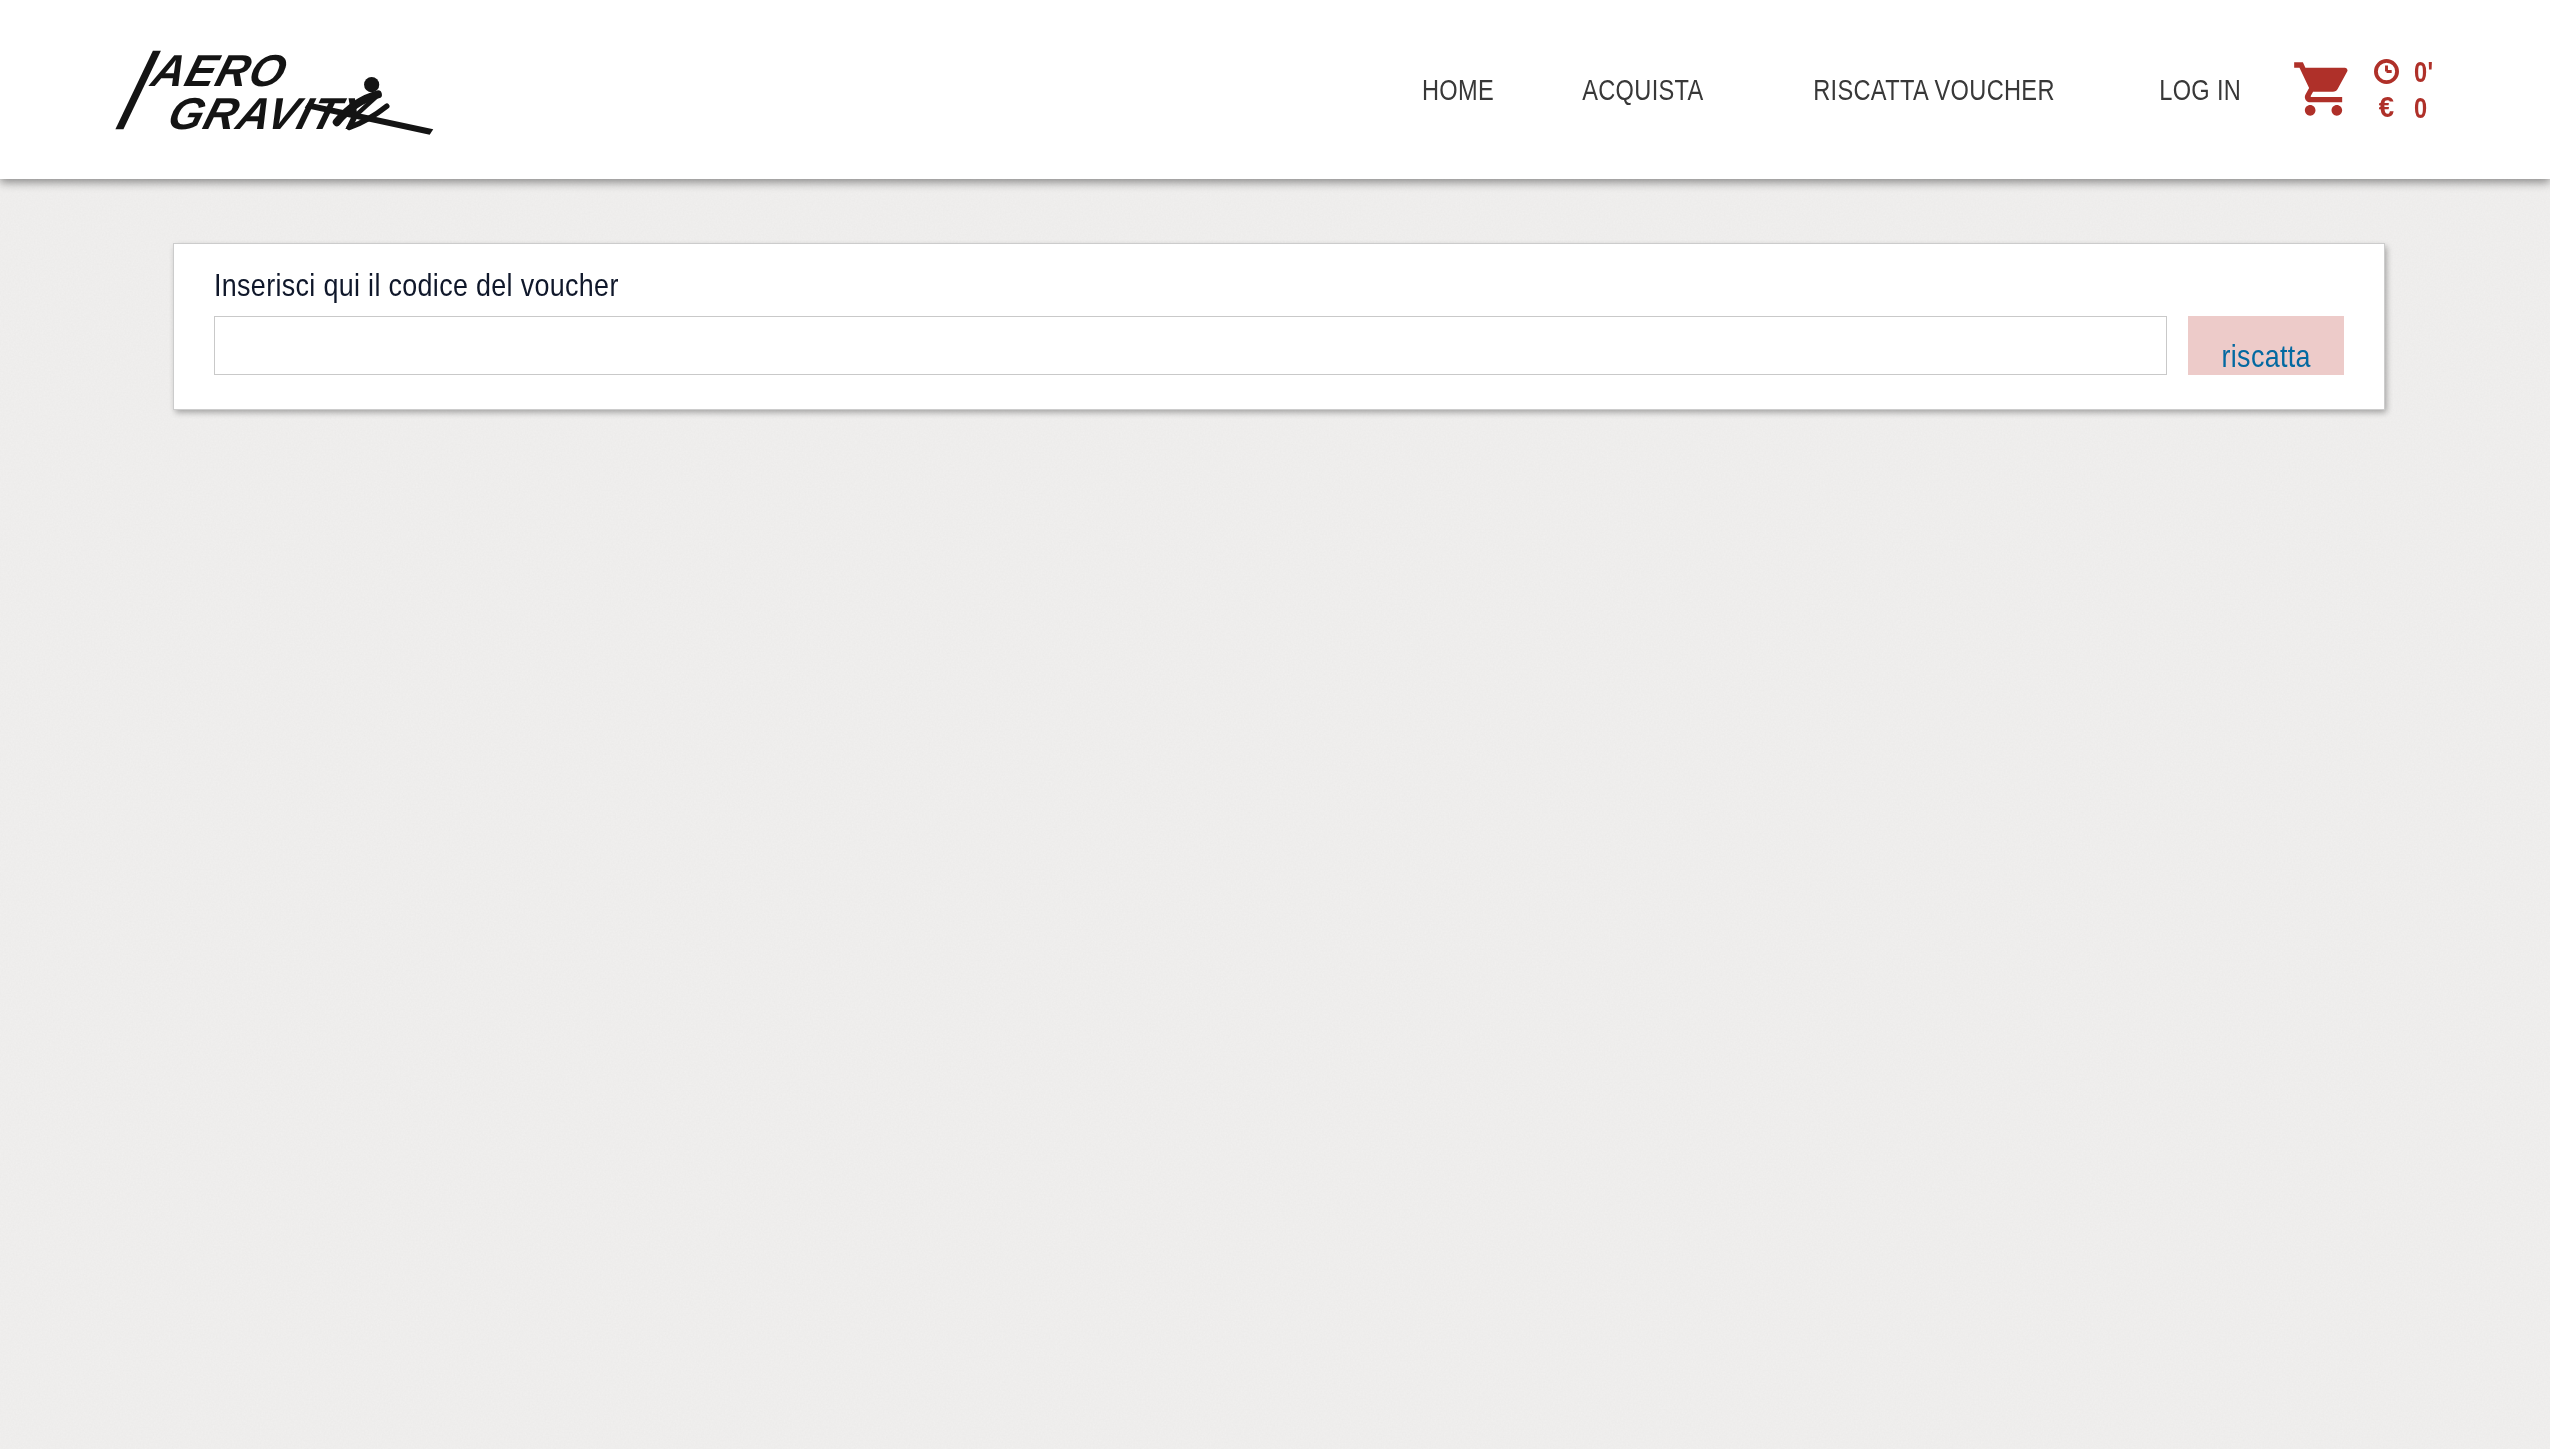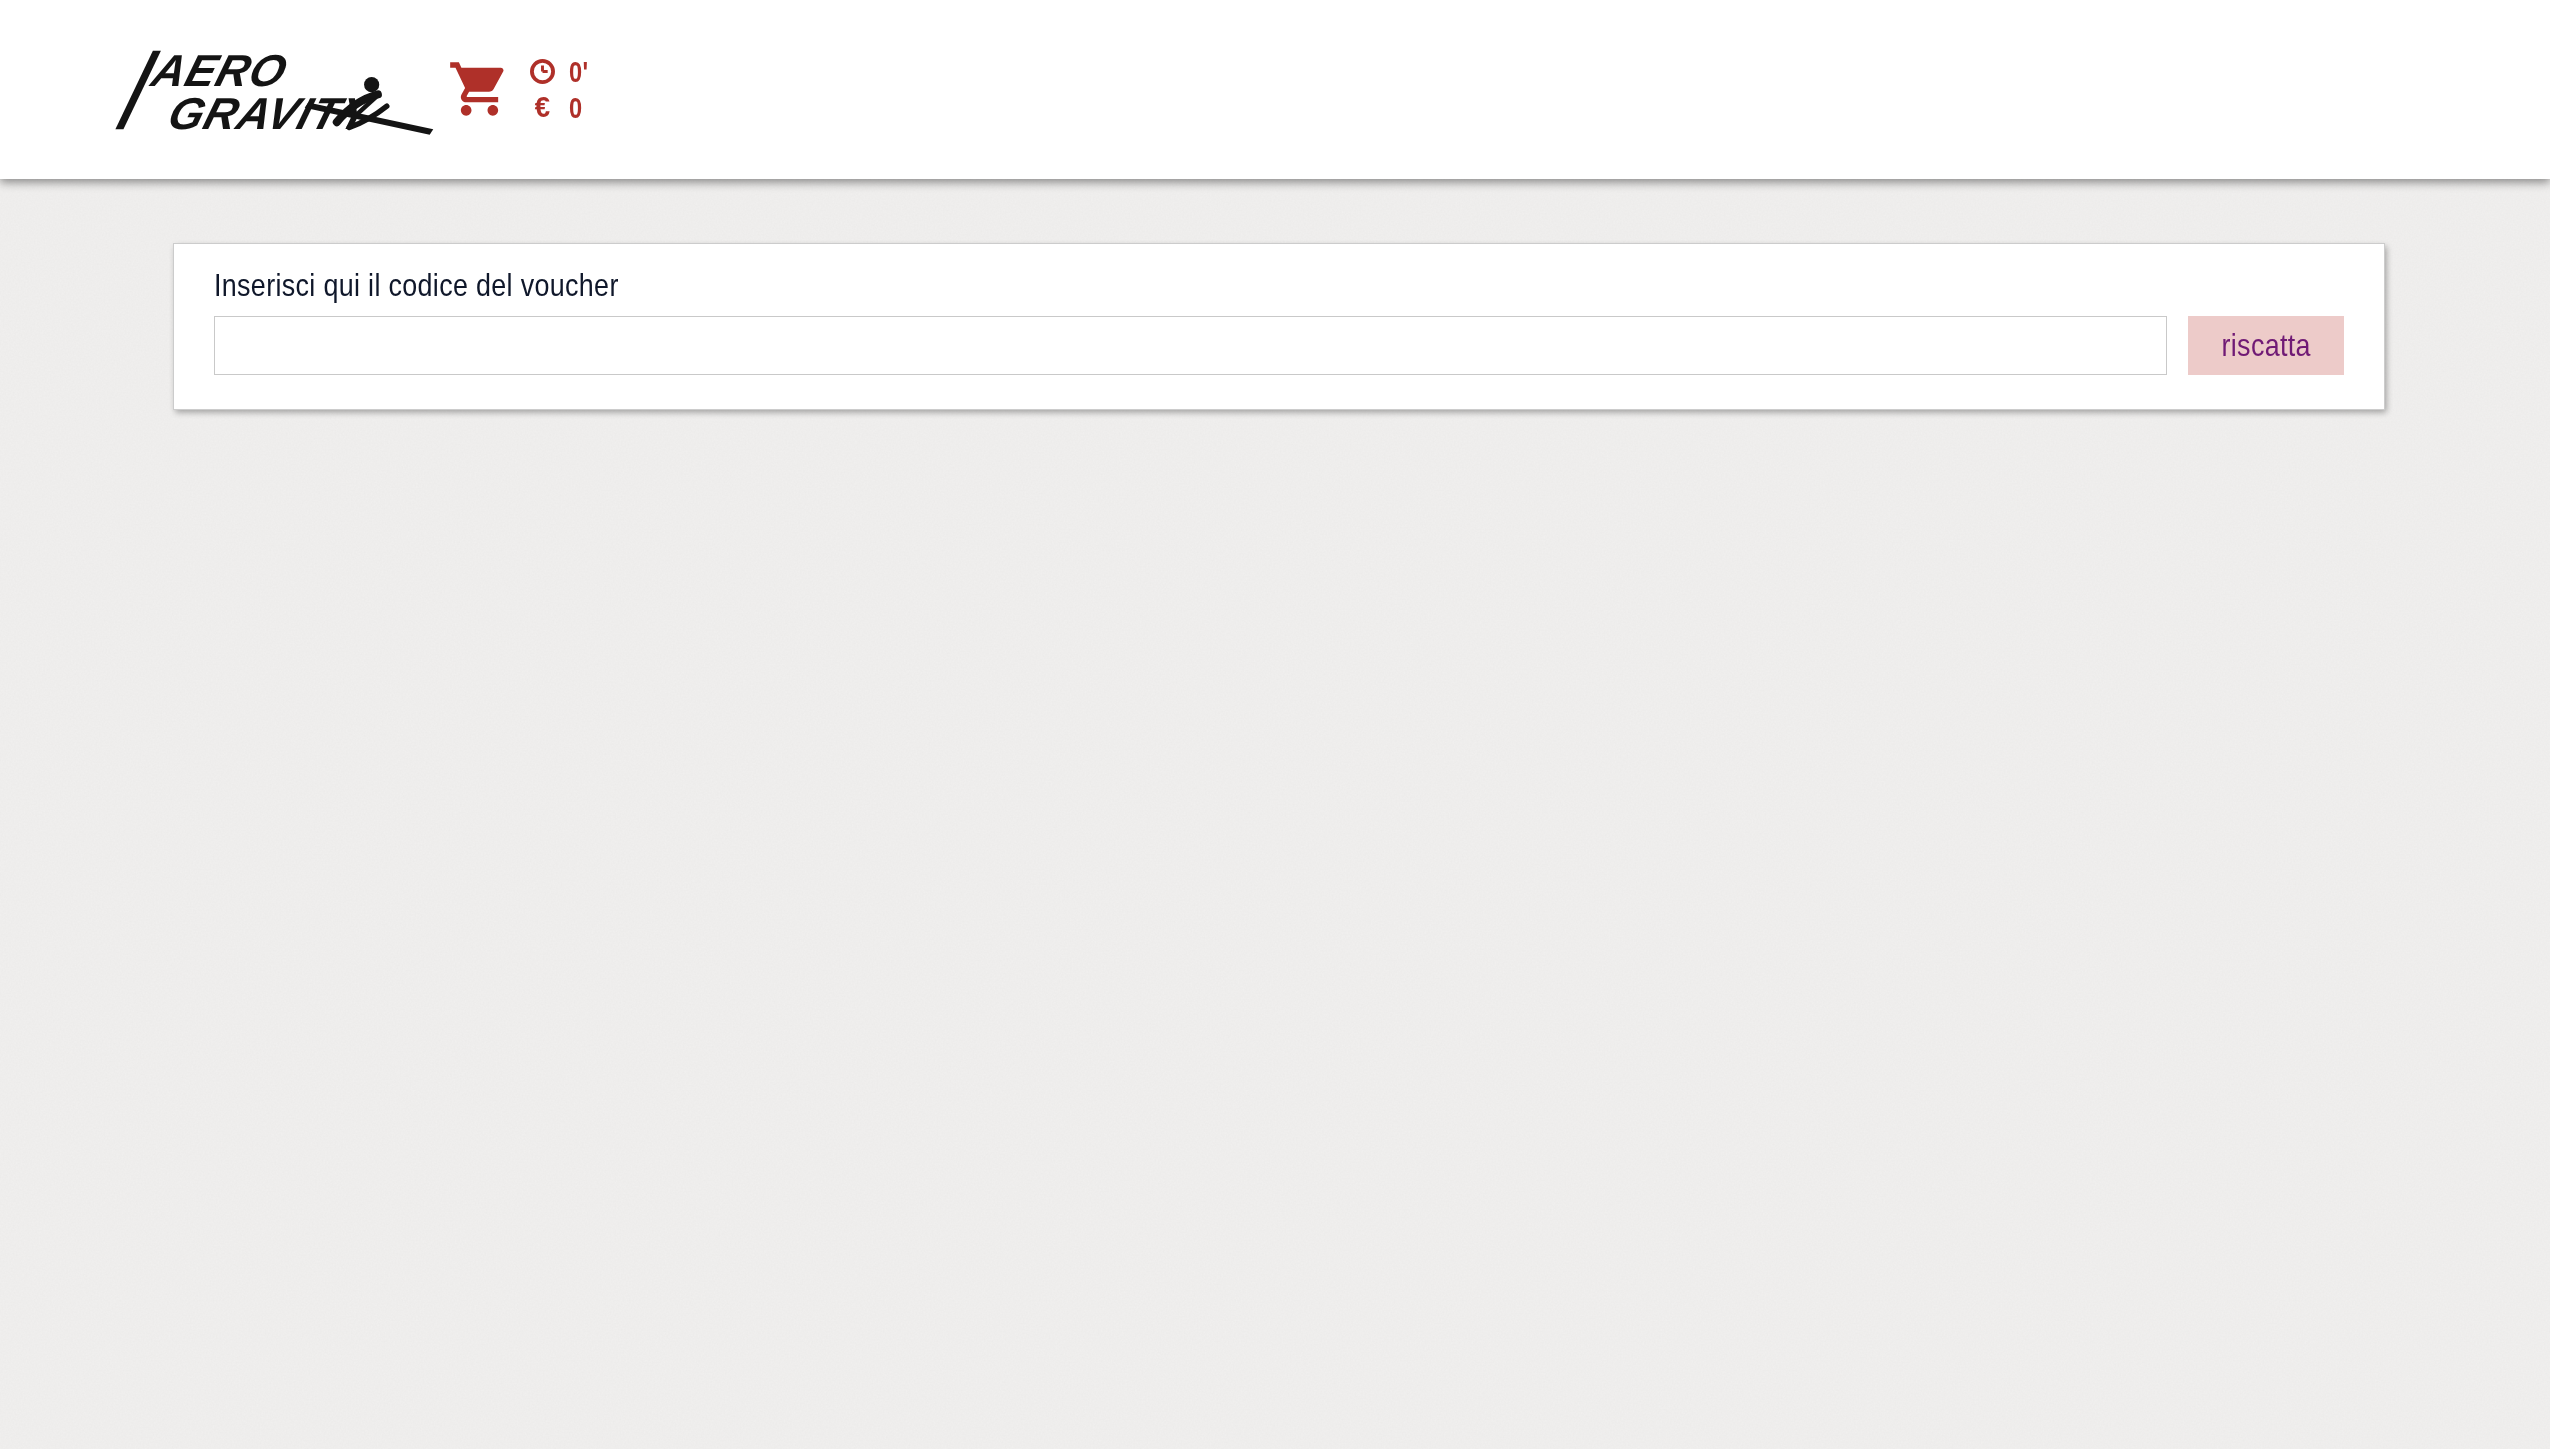--- a/index.html
+++ b/index.html
@@ -130,26 +130,26 @@
     font-size: 27px;
     padding: 0 14.3px;
     outline: none;
     color: #333333;
   }
   .redeem-button {
     width: 156px;
     height: 59px;
     border: none;
     background: #edcbc9;
-    color: #701a75;
+    color: #0369a1;
     font-family: "Liberation Sans", sans-serif;
     font-size: 32px;
     cursor: pointer;
     display: flex;
-    align-items: center;
+    align-items: flex-end;
     justify-content: center;
   }
 </style>
 </head>
 <body>
 
 <svg class="noise-layer" xmlns="http://www.w3.org/2000/svg" viewBox="0 0 2850 1620" width="2550" height="1450">
   <filter id="pageNoise">
     <feTurbulence type="fractalNoise" baseFrequency="0.55" numOctaves="2" stitchTiles="stitch"></feTurbulence>
     <feColorMatrix type="matrix" values="0 0 0 0 0.62  0 0 0 0 0.61  0 0 0 0 0.60  0 0 0 0.16 0"></feColorMatrix>
@@ -169,20 +169,34 @@
 
         <circle cx="287" cy="50" r="8.5"></circle>
         <path d="M248,92 Q268,68 294,61" fill="none" stroke="#141414" stroke-width="9" stroke-linecap="round"></path>
         <path d="M262,98 Q284,90 304,74" fill="none" stroke="#141414" stroke-width="6" stroke-linecap="round"></path>
         <text x="0" y="0" transform="translate(38,52) skewX(-16)" font-family="Liberation Sans, sans-serif" font-weight="bold" font-style="italic" font-size="50" letter-spacing="1">AERO</text>
         <text x="0" y="0" transform="translate(56,100) skewX(-16)" font-family="Liberation Sans, sans-serif" font-weight="bold" font-style="italic" font-size="50" letter-spacing="1">GRAVITY</text>
       </g>
     </svg>
   </a>
 
+  <nav class="main-nav">
+    <a class="nav-item">
+      <span class="cond">HOME</span>
+    </a>
+    <a class="nav-item">
+      <span class="cond">ACQUISTA</span>
+    </a>
+    <a class="nav-item">
+      <span class="cond">RISCATTA VOUCHER</span>
+    </a>
+    <a class="nav-item">
+      <span class="cond">LOG IN</span>
+    </a>
+  </nav>
 
   <div class="cart-widget">
     <svg viewBox="0 0 24 24" width="73" height="64" xmlns="http://www.w3.org/2000/svg">
       <path fill="#af3029" d="M7 18c-1.1 0-1.99.9-1.99 2S5.9 22 7 22s2-.9 2-2-.9-2-2-2zM1 2v2h2l3.6 7.59-1.35 2.45c-.16.28-.25.61-.25.96 0 1.1.9 2 2 2h12v-2H7.42c-.14 0-.25-.11-.25-.25l.03-.12.9-1.63h7.45c.75 0 1.41-.41 1.75-1.03l3.58-6.49c.08-.14.12-.31.12-.49 0-.55-.45-1-1-1H5.21l-.94-2H1zm16 16c-1.1 0-1.99.9-1.99 2s.89 2 1.99 2 2-.9 2-2-.9-2-2-2z"></path>
     </svg>
     <div class="cart-stats">
       <div class="cart-stat-row">
         <span class="stat-icon-cell">
           <svg viewBox="0 0 24 24" width="27" height="27" xmlns="http://www.w3.org/2000/svg">
             <circle cx="12" cy="12" r="9.4" fill="none" stroke="#af3029" stroke-width="3.4"></circle>

